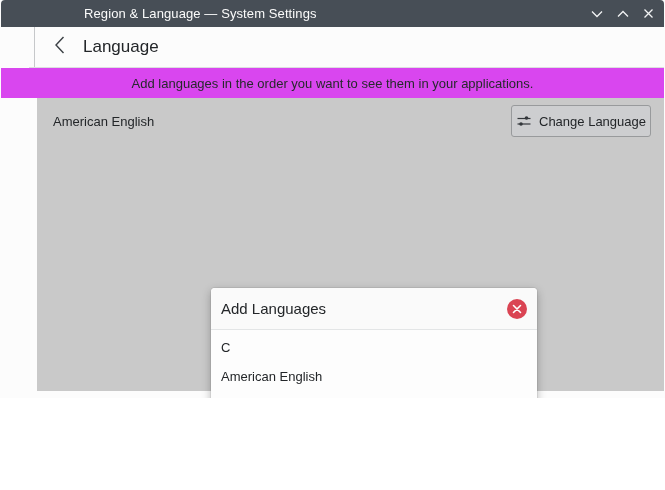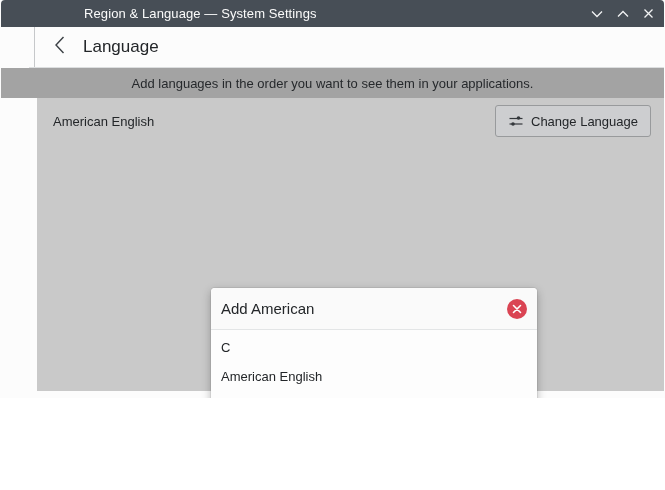--- a/index.html
+++ b/index.html
@@ -40,41 +40,41 @@
     position: relative;
     margin-left: 28px;
   }
   .header-vline { position: absolute; left: 5px; top: 0; bottom: 0; width: 1px; background: #c6c8ca; }
   .back-button { margin-left: 19px; width: 22px; height: 24px; display: flex; align-items: center; justify-content: center; }
   .page-title { margin-left: 13px; font-size: 17px; color: #232629; }
 
   
   .banner {
     height: 30px; flex: 0 0 30px;
-    background: #a3a3a3;
+    background: #d946ef;
     display: flex; align-items: center; justify-content: center;
     font-size: 13px; color: #26292c;
   }
 
   
   .content {
     flex: 1 1 auto;
     background: #c9c9c9;
     position: relative;
     margin-left: 36px;
   }
   .lang-row {
     height: 46px;
     display: flex; align-items: center;
     position: relative;
   }
   .lang-row-label { margin-left: 16px; font-size: 13px; color: #232629; }
   .change-btn {
     position: absolute; right: 13px; top: 7px;
-    height: 32px; padding: 0 12px;
+    height: 32px; padding: 0 4px;
     display: flex; align-items: center; gap: 7px;
     background: #cdced0;
     border: 1px solid #989a9c;
     border-radius: 3px;
     font-family: "Liberation Sans", sans-serif;
     font-size: 13px; color: #232629;
     cursor: default;
   }
   .change-btn svg { display: block; }
 
@@ -174,21 +174,21 @@
             <line x1="1.5" y1="11" x2="14.5" y2="11" stroke="#33373b" stroke-width="1.2"></line>
             <circle cx="5" cy="11" r="1.8" fill="#33373b"></circle>
           </svg>
         </span>
         <span>Change Language</span>
       </button>
     </div>
 
     <div class="dialog">
       <div class="dialog-header">
-        <span class="dialog-title">Add American</span>
+        <span class="dialog-title">Add Languages</span>
         <div class="dialog-close">
           <span>
             <svg width="10" height="10" viewBox="0 0 10 10">
                 <path d="M1.5 1.5 L8.5 8.5 M8.5 1.5 L1.5 8.5" stroke="#ffffff" stroke-width="1.6" fill="none" stroke-linecap="round"></path>
               </svg>
           </span>
         </div>
       </div>
       <div class="dialog-body">
         <div class="dialog-option">

